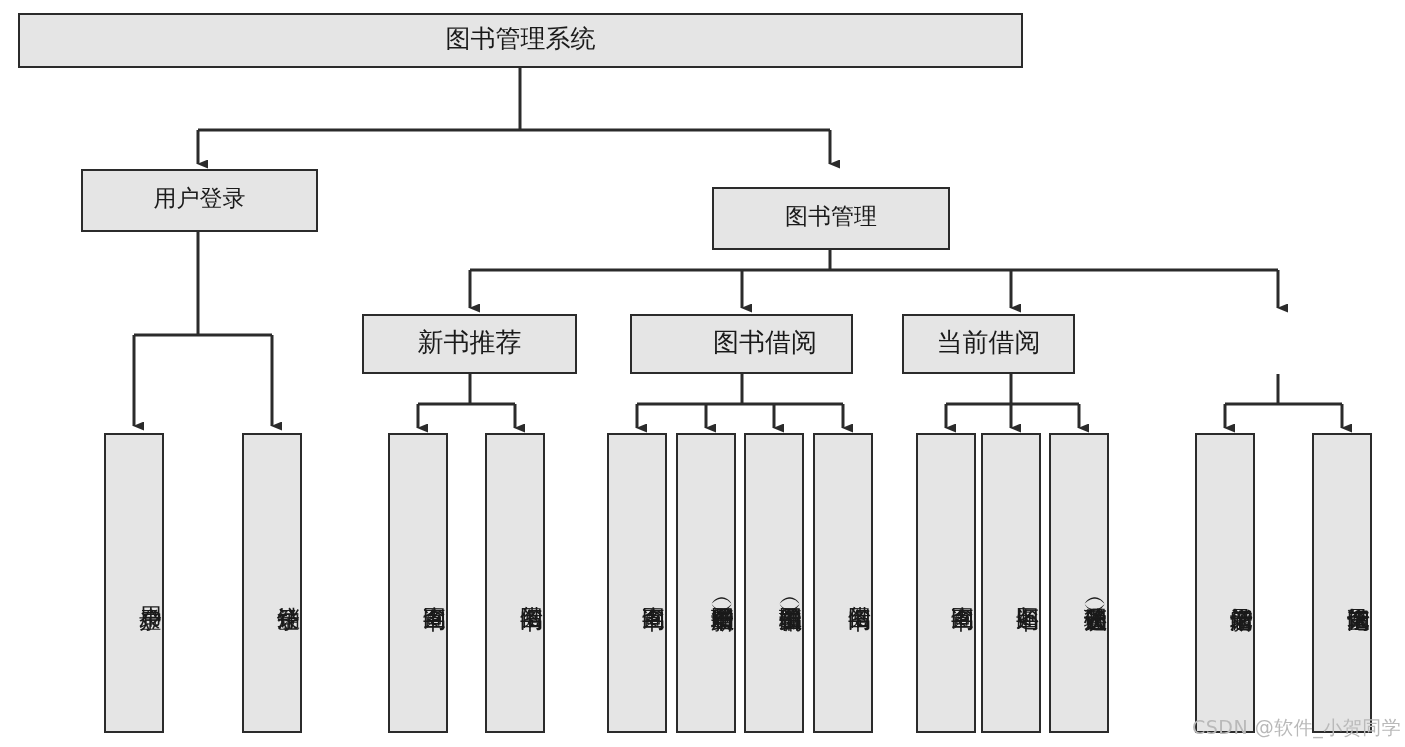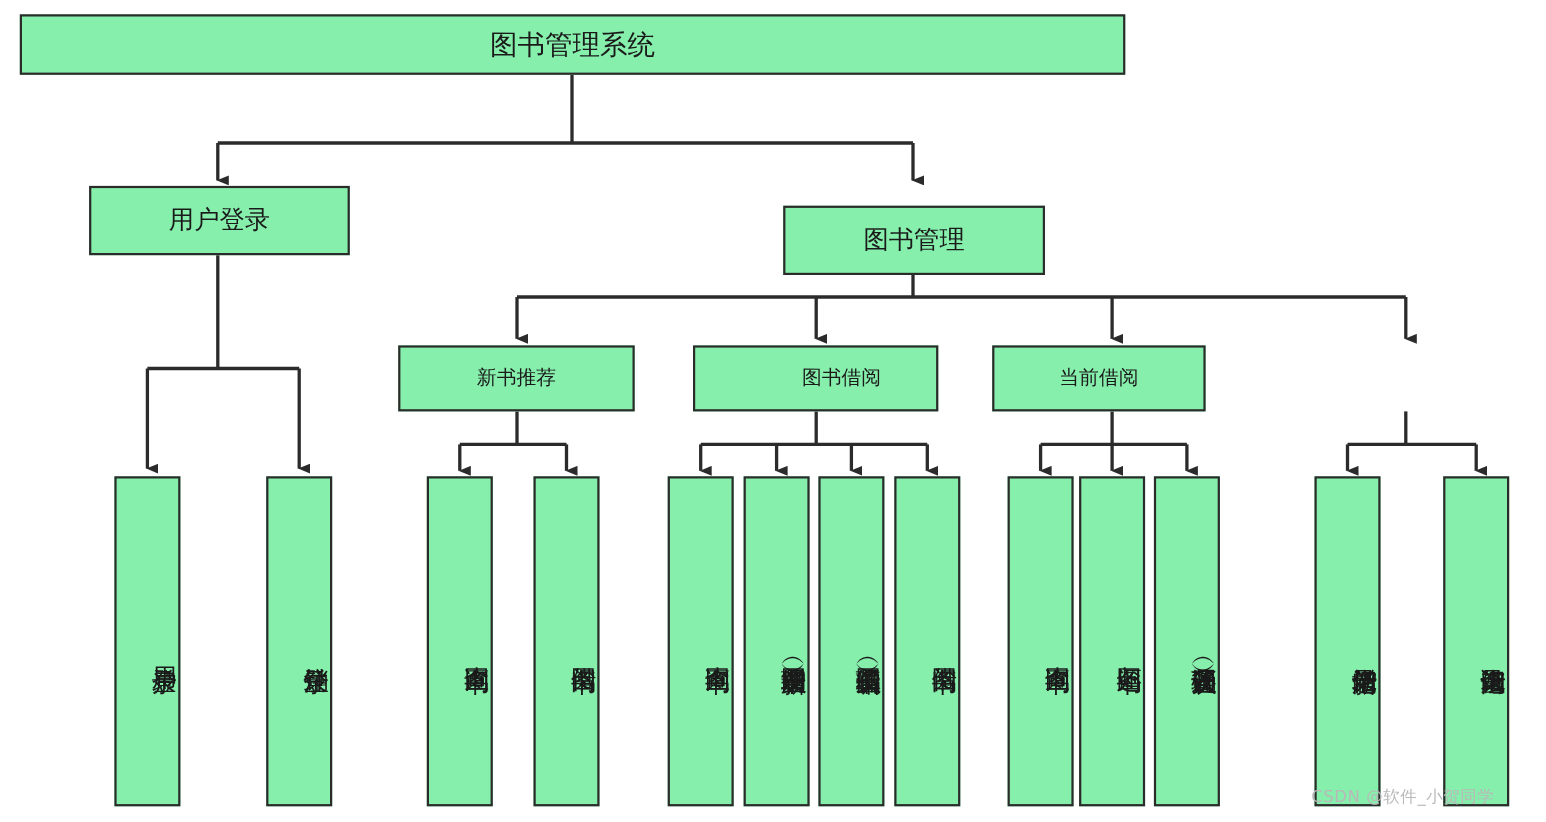--- a/index.html
+++ b/index.html
@@ -19,51 +19,52 @@
     position:absolute;
     left:0; top:0;
     width:1405px;
     height:747px;
     pointer-events:none;
   }
   .node{
     position:absolute;
     box-sizing:border-box;
     border:2.5px solid #2b2b2b;
-    background:#86efac;
+    background:#e5e5e5;
     display:flex;
     align-items:center;
     justify-content:center;
     text-align:center;
     color:#1a1a1a;
     line-height:1.18;
+    font-family:Liberation Mono, monospace;
   }
   .node.root{ font-size:25px; }
   .node.level2{ font-size:23px; }
-  .node.level3{ font-size:18px; }
+  .node.level3{ font-size:26px; }
   .node.leaf{
     font-size:23px;
     writing-mode:vertical-rl;
     text-orientation:upright;
     align-items:flex-start;
     justify-content:center;
     padding-top:14px;
     letter-spacing:1px;
     -webkit-writing-mode:vertical-rl;
   }
   .node.leaf .vtext{
     writing-mode:vertical-rl;
     text-orientation:upright;
     white-space:nowrap;
     display:block;
   }
   .node.leaf.tall .vtext{ letter-spacing:0px; }
   .watermark{
     position:absolute;
-    font-size:15px;
+    font-size:19px;
     color:#b9b9b9;
     white-space:nowrap;
     letter-spacing:0.5px;
     font-family:"DejaVu Sans","Liberation Sans",sans-serif;
   }
 </style>
 </head>
 <body>
 
 <div id="canvas">
@@ -130,21 +131,21 @@
   <div class="node level2" style="left:712px; top:169px; width:238px; height:63px;margin-top:18px;">
     <span>图书管理</span>
   </div>
 
   <div class="node level3" style="left:362px; top:314px; width:215px; height:60px;">
     <span>新书推荐</span>
   </div>
   <div class="node level3" style="left:630px; top:314px; width:223px; height:60px;padding-left:47px;">
     <span>图书借阅</span>
   </div>
-  <div class="node level3" style="left:902px; top:314px; width:194px; height:60px;">
+  <div class="node level3" style="left:902px; top:314px; width:173px; height:60px;">
     <span>当前借阅</span>
   </div>
 
   <div class="node leaf" style="left:104px; top:433px; width:60px; height:300px;">
     <span class="vtext">用户登录</span>
   </div>
   <div class="node leaf" style="left:242px; top:433px; width:60px; height:300px;">
     <span class="vtext">注销登录</span>
   </div>
 

